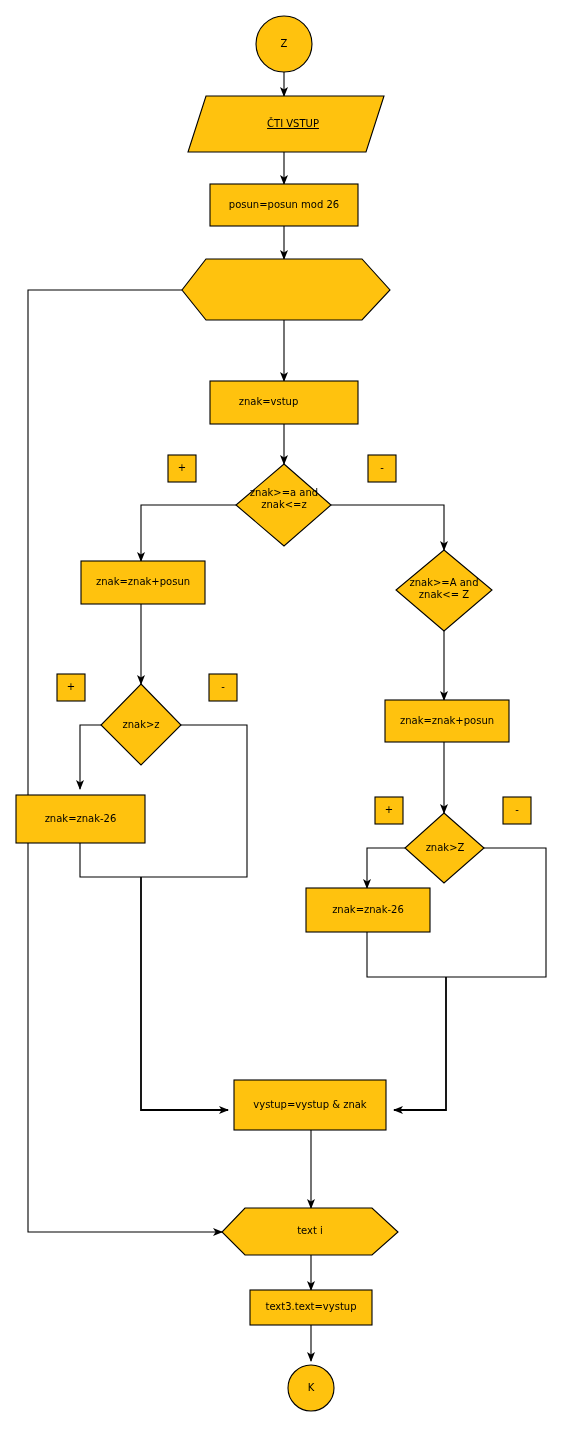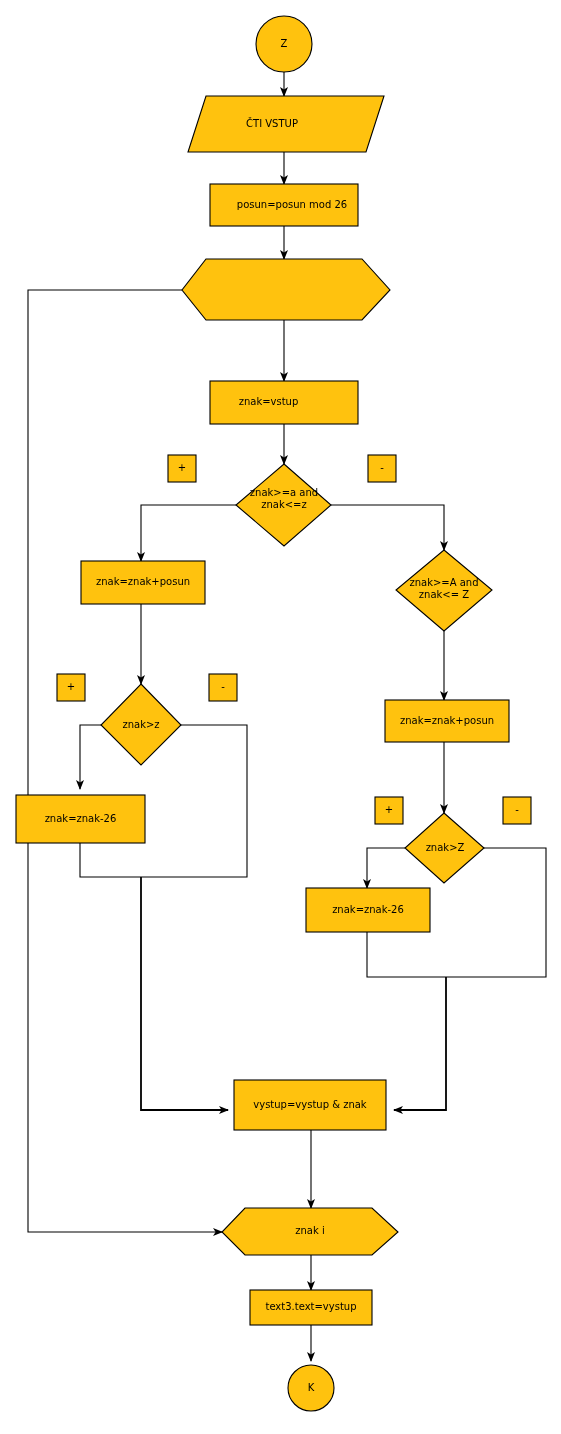--- a/index.html
+++ b/index.html
@@ -121,23 +121,23 @@
       <polygon points="245,1208 372,1208 398,1232 372,1255 245,1255 222,1232" fill="#FFC20E" stroke="#000000"></polygon>
 
       <rect x="250" y="1290" width="122" height="35" fill="#FFC20E" stroke="#000000"></rect>
 
       <circle cx="311" cy="1388" r="23" fill="#FFC20E" stroke="#000000"></circle>
     </g>
   </svg>
 
   <div class="lbl" style="left:256px;top:16px;width:56px;height:56px;">Z</div>
 
-  <div class="lbl" style="left:184px;top:96px;width:176px;height:56px;">ČTI VSTUP</div>
+  <div class="lbl" style="left:205px;top:96px;width:176px;height:56px;text-decoration:underline;">ČTI VSTUP</div>
 
-  <div class="lbl" style="left:210px;top:184px;width:148px;height:42px;padding-left:8px;">posun=posun mod 26</div>
+  <div class="lbl" style="left:210px;top:184px;width:148px;height:42px;">posun=posun mod 26</div>
 
 
   <div class="lbl" style="left:210px;top:381px;width:117px;height:43px;">znak=vstup</div>
 
   <div class="lbl" style="left:230px;top:482px;width:108px;height:34px;">znak&gt;=a and
 znak&lt;=z</div>
 
   <div class="lbl" style="left:168px;top:455px;width:28px;height:27px;">+</div>
 
   <div class="lbl" style="left:368px;top:455px;width:28px;height:27px;">-</div>
@@ -160,19 +160,19 @@
   <div class="lbl" style="left:375px;top:797px;width:28px;height:27px;">+</div>
 
   <div class="lbl" style="left:503px;top:797px;width:28px;height:27px;">-</div>
 
   <div class="lbl" style="left:405px;top:833px;width:80px;height:30px;">znak&gt;Z</div>
 
   <div class="lbl" style="left:306px;top:888px;width:124px;height:44px;">znak=znak-26</div>
 
   <div class="lbl" style="left:234px;top:1080px;width:152px;height:50px;border-radius:8px;">vystup=vystup &amp; znak</div>
 
-  <div class="lbl" style="left:222px;top:1208px;width:176px;height:47px;">znak i</div>
+  <div class="lbl" style="left:222px;top:1208px;width:176px;height:47px;">text i</div>
 
   <div class="lbl" style="left:250px;top:1290px;width:122px;height:35px;text-align:center;">text3.text=vystup</div>
 
   <div class="lbl" style="left:288px;top:1365px;width:46px;height:46px;">K</div>
 
 </div>
 
 </body></html>

